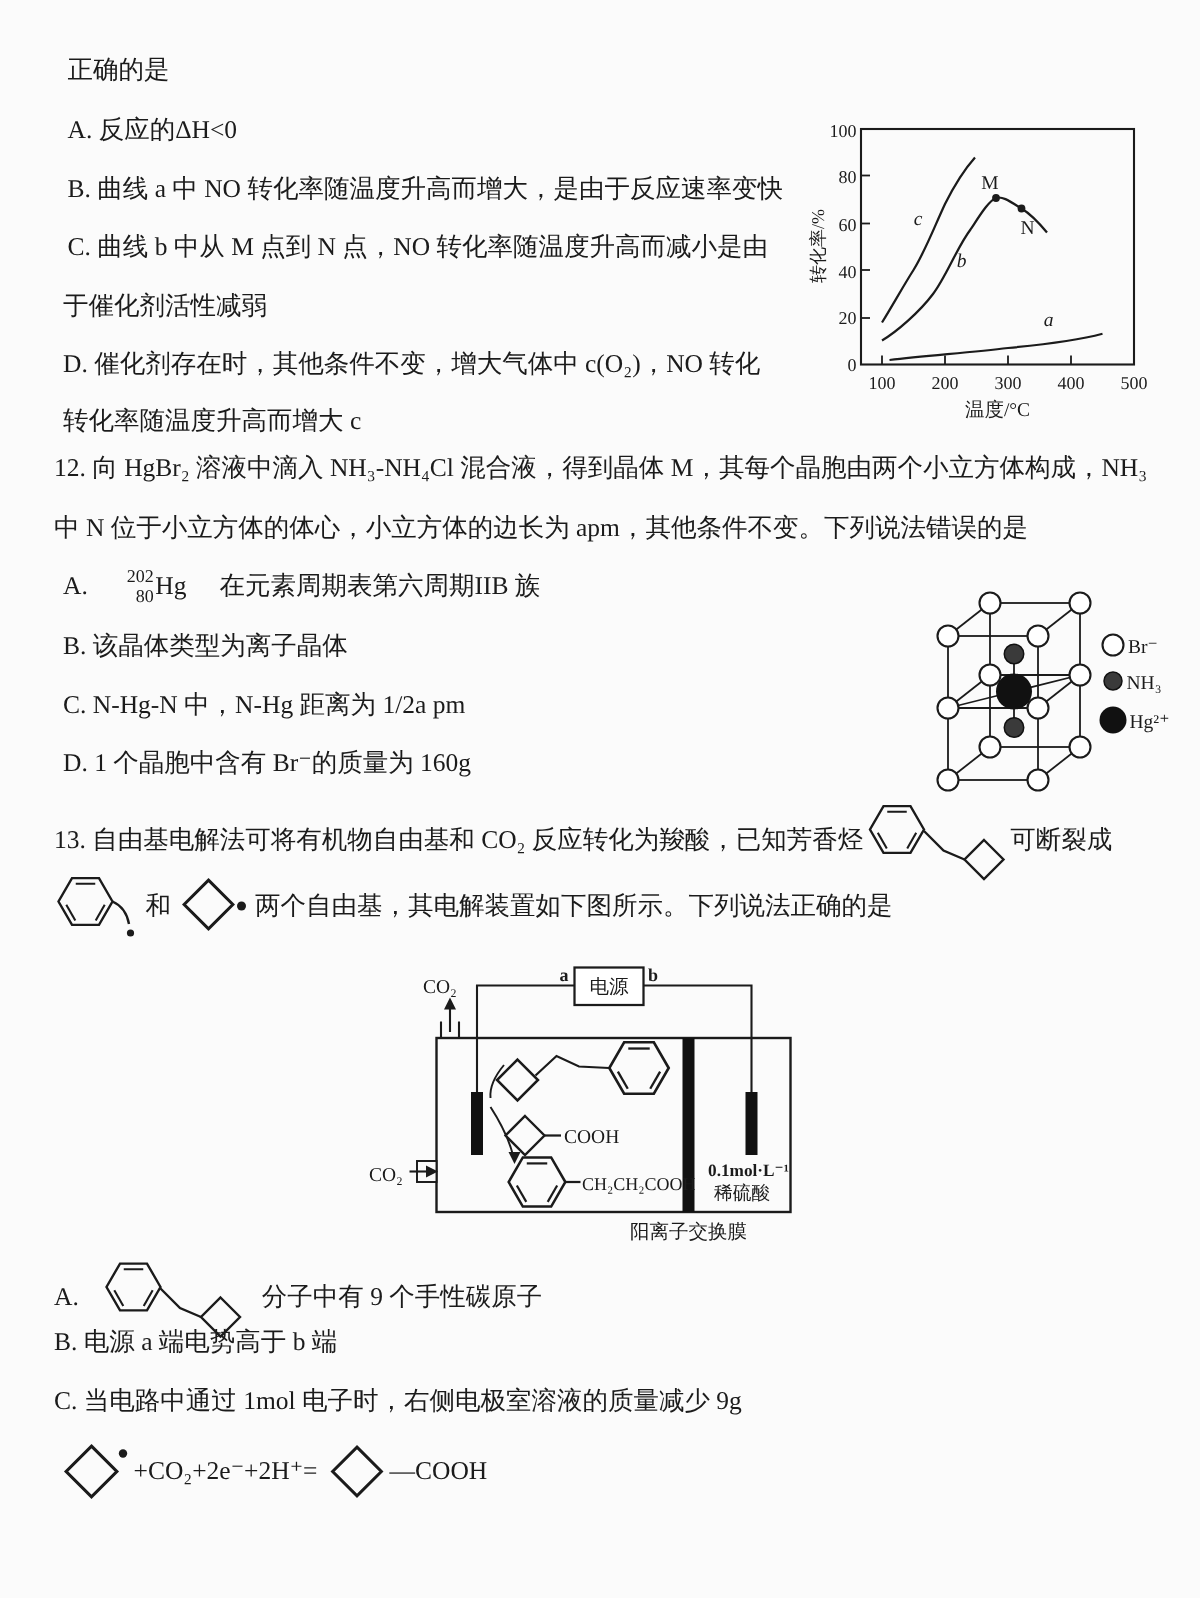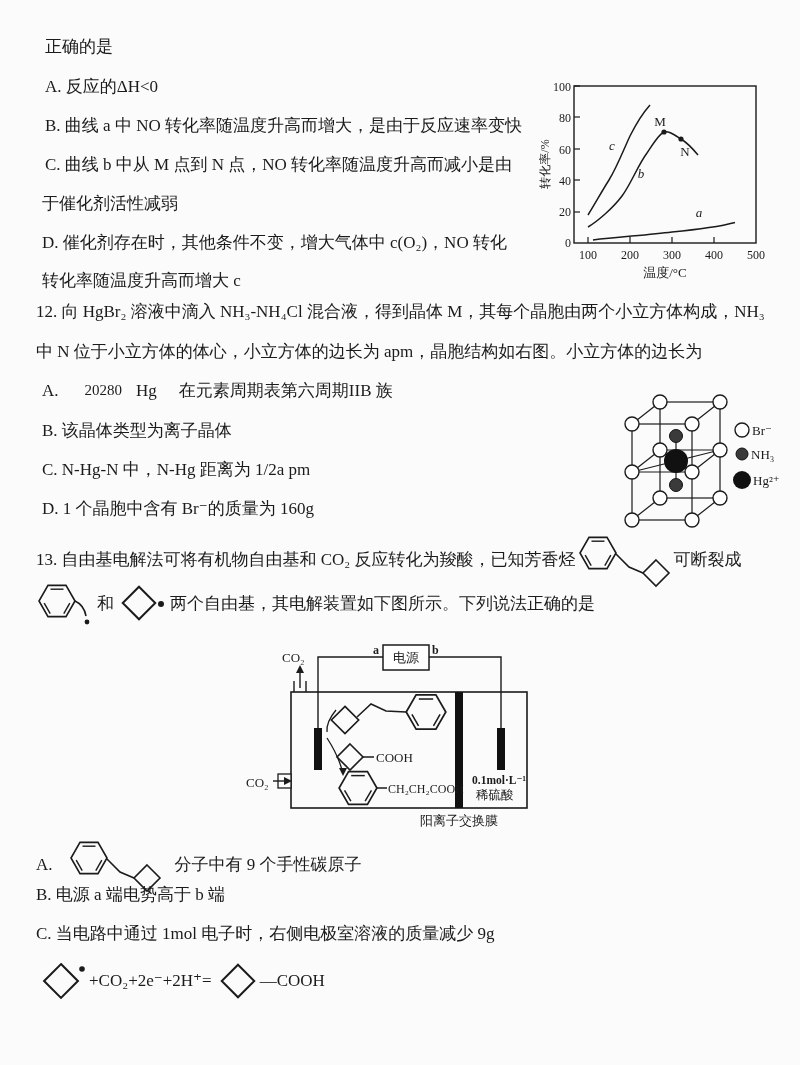--- a/index.html
+++ b/index.html
@@ -8,21 +8,21 @@
     background:#fbfbfb;color:#1b1b1b;
     font-family:"Liberation Serif","DejaVu Serif",serif;
     font-size:17px;line-height:1.25;overflow:hidden;
   }
   .abs{position:absolute;white-space:nowrap;}
   .row{position:absolute;display:flex;align-items:center;white-space:nowrap;}
   .row > *{flex:0 0 auto;}
   svg{display:block;font-family:"Liberation Serif","DejaVu Serif",serif;}
   svg text{fill:#1b1b1b;}
   .iso{display:inline-flex;align-items:center;margin:0 4px;}
-  .iso .nums{display:inline-flex;font-size:15px;line-height:1.05;text-align:right;margin-right:14px;}
+  .iso .nums{display:inline-flex;flex-direction:column;font-size:12px;line-height:1.05;text-align:right;margin-right:1px;}
   .gap{display:inline-block;width:10px;}
 </style>
 </head>
 <body>
 
 <div id="page">
 
   <svg width="0" height="0" style="position:absolute">
     <defs>
       <g id="benz">
@@ -86,21 +86,21 @@
     <circle cx="126" cy="56" r="2.6" fill="#1b1b1b"></circle>
     <circle cx="143" cy="63" r="2.6" fill="#1b1b1b"></circle>
     <text x="122" y="50" font-size="13" text-anchor="middle">M</text>
     <text x="147" y="80" font-size="13" text-anchor="middle">N</text>
     <text x="74" y="74" font-size="13" font-style="italic" text-anchor="middle">c</text>
     <text x="103" y="102" font-size="13" font-style="italic" text-anchor="middle">b</text>
     <text x="161" y="141" font-size="13" font-style="italic" text-anchor="middle">a</text>
   </svg>
 
   <div class="abs" style="left:36px;top:301px">12. 向 HgBr₂ 溶液中滴入 NH₃-NH₄Cl 混合液，得到晶体 M，其每个晶胞由两个小立方体构成，NH₃</div>
-  <div class="abs" style="left:36px;top:341px">中 N 位于小立方体的体心，小立方体的边长为 apm，晶胞结构如右图。小立方体的边长为</div>
+  <div class="abs" style="left:36px;top:341px">中 N 位于小立方体的体心，小立方体的边长为 apm，其他条件不变。下列说法错误的是</div>
   <div class="row" style="left:42px;top:379px;height:24px">
     <span>A.</span>
     <span class="gap" style="width:22px"></span>
     <span class="iso">
       <span class="nums">
         <span>202</span>
         <span>80</span>
       </span>
       <span>Hg</span>
     </span>

